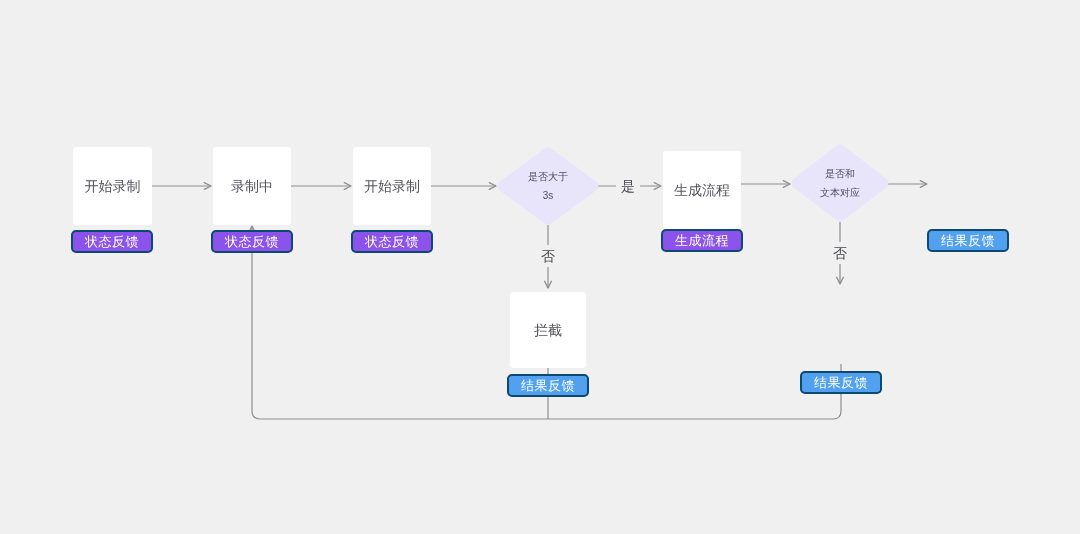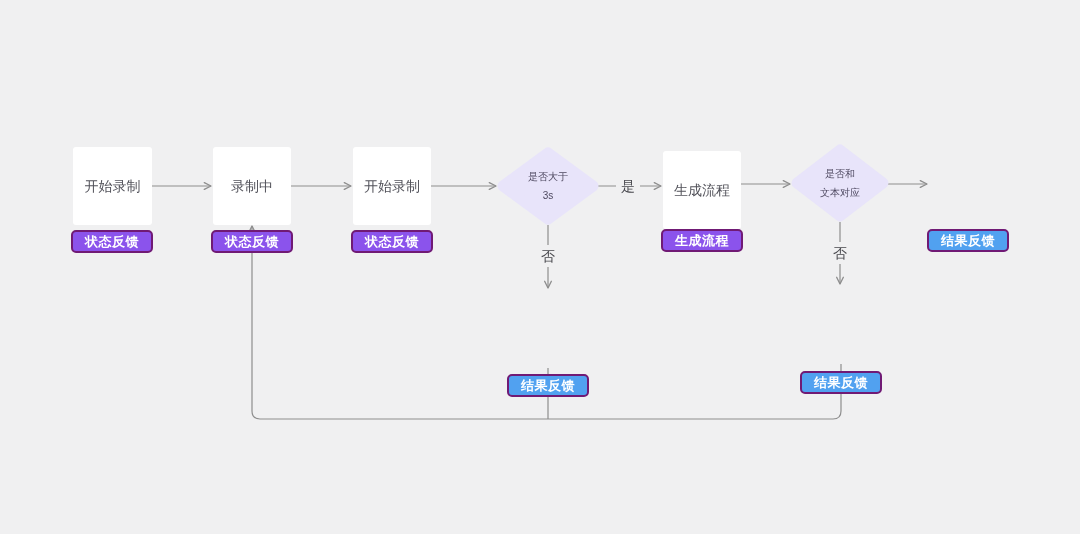--- a/index.html
+++ b/index.html
@@ -23,23 +23,23 @@
     text-align:center;
   }
   .dlabel {
     position:absolute; z-index:2;
     font-size:10px; line-height:19px; color:#4E4960;
     text-align:center;
   }
   .badge {
     position:absolute; z-index:3;
     width:82px; height:23px; box-sizing:border-box;
-    border:2px solid #701a75; border-radius:5px;
+    border:2px solid #0c4a6e; border-radius:5px;
     display:flex; align-items:center; justify-content:center;
-    color:#FFFFFF; font-size:13px; font-weight:700; letter-spacing:0.5px;
+    color:#FFFFFF; font-size:13px; font-weight:400; letter-spacing:0.5px;
   }
   .badge.purple { background:#8B53EC; }
   .badge.blue   { background:#51A1F0; }
   .edge-label {
     position:absolute; z-index:2;
     width:24px; height:22px; line-height:22px;
     text-align:center; background:#F0F0F1;
     font-size:14px; color:#46464C;
   }
 </style>
@@ -90,20 +90,23 @@
   <div class="node" style="left:663px;top:151px;width:78px;height:78px">
     <div>生成流程</div>
   </div>
 
   <div class="dlabel" style="left:790px;top:164px;width:100px">
     <div>是否和</div>
     <div>文本对应</div>
   </div>
 
 
+  <div class="node" style="left:510px;top:292px;width:76px;height:76px">
+    <div>拦截</div>
+  </div>
 
 
   <div class="badge purple" style="left: 71px; top: 230px; background: rgb(139, 83, 236);">状态反馈</div>
   <div class="badge purple" style="left: 211px; top: 230px; background: rgb(139, 83, 236);">状态反馈</div>
   <div class="badge purple" style="left: 351px; top: 230px; background: rgb(139, 83, 236);">状态反馈</div>
   <div class="badge purple" style="left: 661px; top: 229px; background: rgb(139, 83, 236);">生成流程</div>
   <div class="badge blue" style="left: 927px; top: 229px; background: rgb(81, 161, 240);">结果反馈</div>
   <div class="badge blue" style="left: 507px; top: 374px; background: rgb(81, 161, 240);">结果反馈</div>
   <div class="badge blue" style="left: 800px; top: 371px; background: rgb(81, 161, 240);">结果反馈</div>
 

